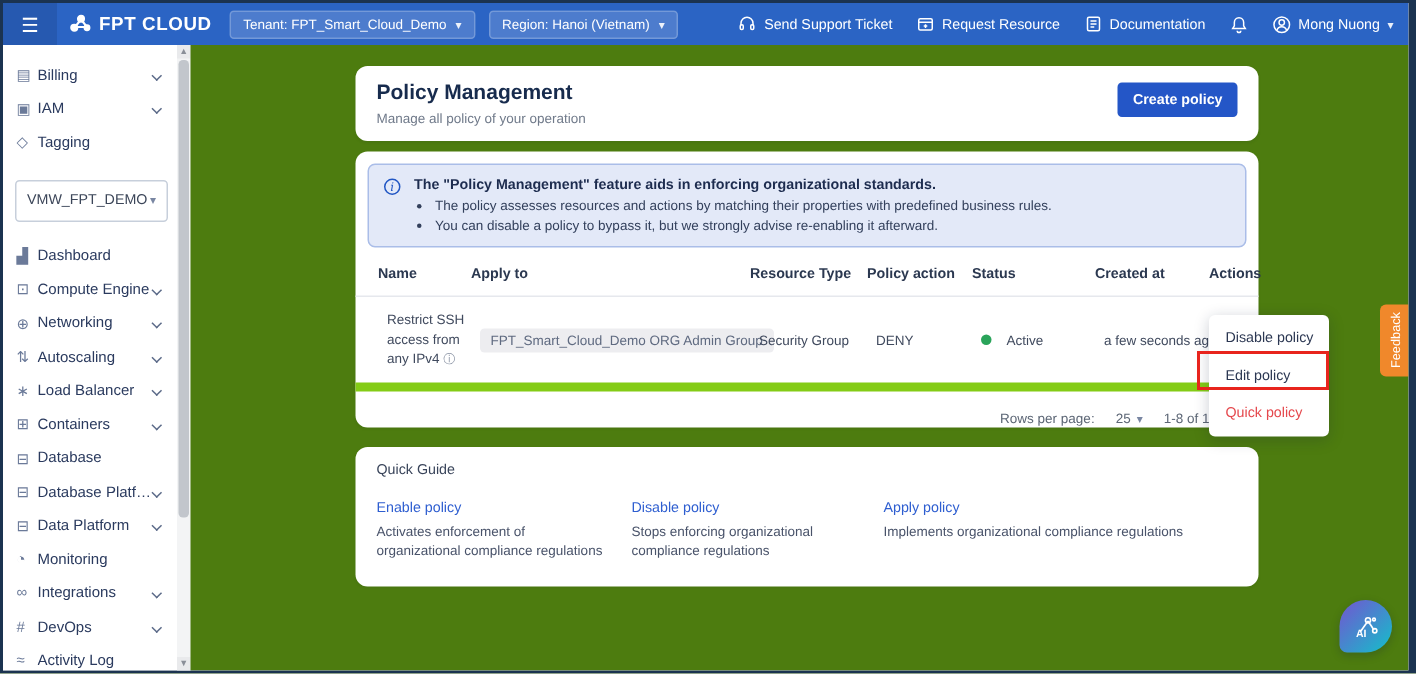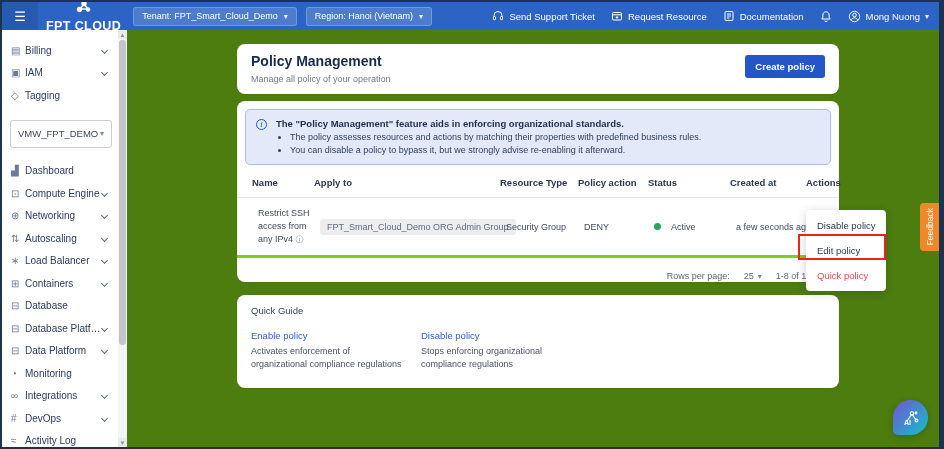--- a/index.html
+++ b/index.html
@@ -6,21 +6,21 @@
   html,body { width: 944px; height: 449px; overflow: hidden; }
   body { font-family: "Liberation Sans", sans-serif; background:#fff; }
   .screen { position:relative; width:944px; height:449px; background:#edeff3;
             border:2px solid #1b3350; border-right-width:5px; overflow:hidden; }
 
   
   .topbar { position:absolute; left:0; top:0; right:0; height:28px; background:#2b64c4;
             display:flex; align-items:center; color:#fff; font-size:9.5px; }
   .burger { width:36px; height:28px; background:rgba(0,0,0,.10); display:flex; align-items:center;
             justify-content:center; font-size:13px; cursor:pointer; }
-  .brand { display:flex; align-items:center; gap:5px; margin:0 12px 0 8px;flex-direction:column; }
+  .brand { display:flex; align-items:center; gap:5px; margin:0 12px 0 8px; }
   .brand-text { font-weight:bold; font-size:12.5px; letter-spacing:.4px; white-space:nowrap; }
   .nav-chip { background:rgba(255,255,255,.16); border:1px solid rgba(255,255,255,.22);
               border-radius:3px; height:19px; display:flex; align-items:center; gap:6px;
               padding:0 8px; margin-right:9px; font-size:9px; white-space:nowrap; cursor:pointer; }
   .caret { font-size:8px; opacity:.9; }
   .topbar-right { margin-left:auto; display:flex; align-items:center; gap:16px; padding-right:10px; }
   .top-link { display:flex; align-items:center; gap:5px; white-space:nowrap; cursor:pointer; }
   .top-icon svg { display:block; }
 
   
@@ -63,21 +63,21 @@
             font-size:8px; line-height:9px; text-align:center; }
   .info-title { font-size:9.5px; font-weight:bold; color:#1d2c4f; }
   .info-panel ul { margin:0 0 0 14px; }
   .info-panel li { font-size:9px; color:#33405c; margin-top:3px; }
 
   .tbl { margin-top:12px; }
   .tbl-row { display:grid; grid-template-columns:62px 186px 78px 70px 82px 76px 1fr;
              column-gap:0; padding:0 15px; align-items:center; }
   .tbl-head { border-bottom:1px solid #e6e8ed; padding-bottom:9px; }
   .tbl-head > div { font-size:9.5px; font-weight:bold; color:#2b3850; }
-  .tbl-data { border-bottom:3px solid #84cc16; padding-top:9px; padding-bottom:9px;padding-left:21px; }
+  .tbl-data { border-bottom:6px solid #84cc16; padding-top:9px; padding-bottom:9px;padding-left:21px; }
   .tbl-data > div { font-size:9px; color:#404a5e; }
   .col-actions { text-align:right; }
   .cell-name { line-height:1.45; padding-right:6px; }
   .name-info { color:#8a93a4; font-size:8px; }
   .chip { display:inline-block; background:#ededf0; border-radius:3px; color:#5f6a80;
           padding:3px 7px; font-size:9px; white-space:nowrap; }
   .status { display:flex; align-items:center; gap:10px; }
   .dot { width:7px; height:7px; border-radius:50%; background:#2aa45a; flex:none; }
 
   .pager { display:flex; justify-content:flex-end; align-items:center; gap:14px;
@@ -348,20 +348,24 @@
         <div class="guide-title">Quick Guide</div>
         <div class="guide-grid">
           <div>
             <div class="guide-link">Enable policy</div>
             <div class="guide-desc">Activates enforcement of organizational compliance regulations</div>
           </div>
           <div>
             <div class="guide-link">Disable policy</div>
             <div class="guide-desc">Stops enforcing organizational compliance regulations</div>
           </div>
+          <div>
+            <div class="guide-link">Apply policy</div>
+            <div class="guide-desc">Implements organizational compliance regulations</div>
+          </div>
         </div>
       </div>
 
     </div>
   </div>
 
   <div class="ctx-menu">
     <div class="ctx-item">Disable policy</div>
     <div class="ctx-item">Edit policy</div>
     <div class="ctx-item danger">Quick policy</div>

